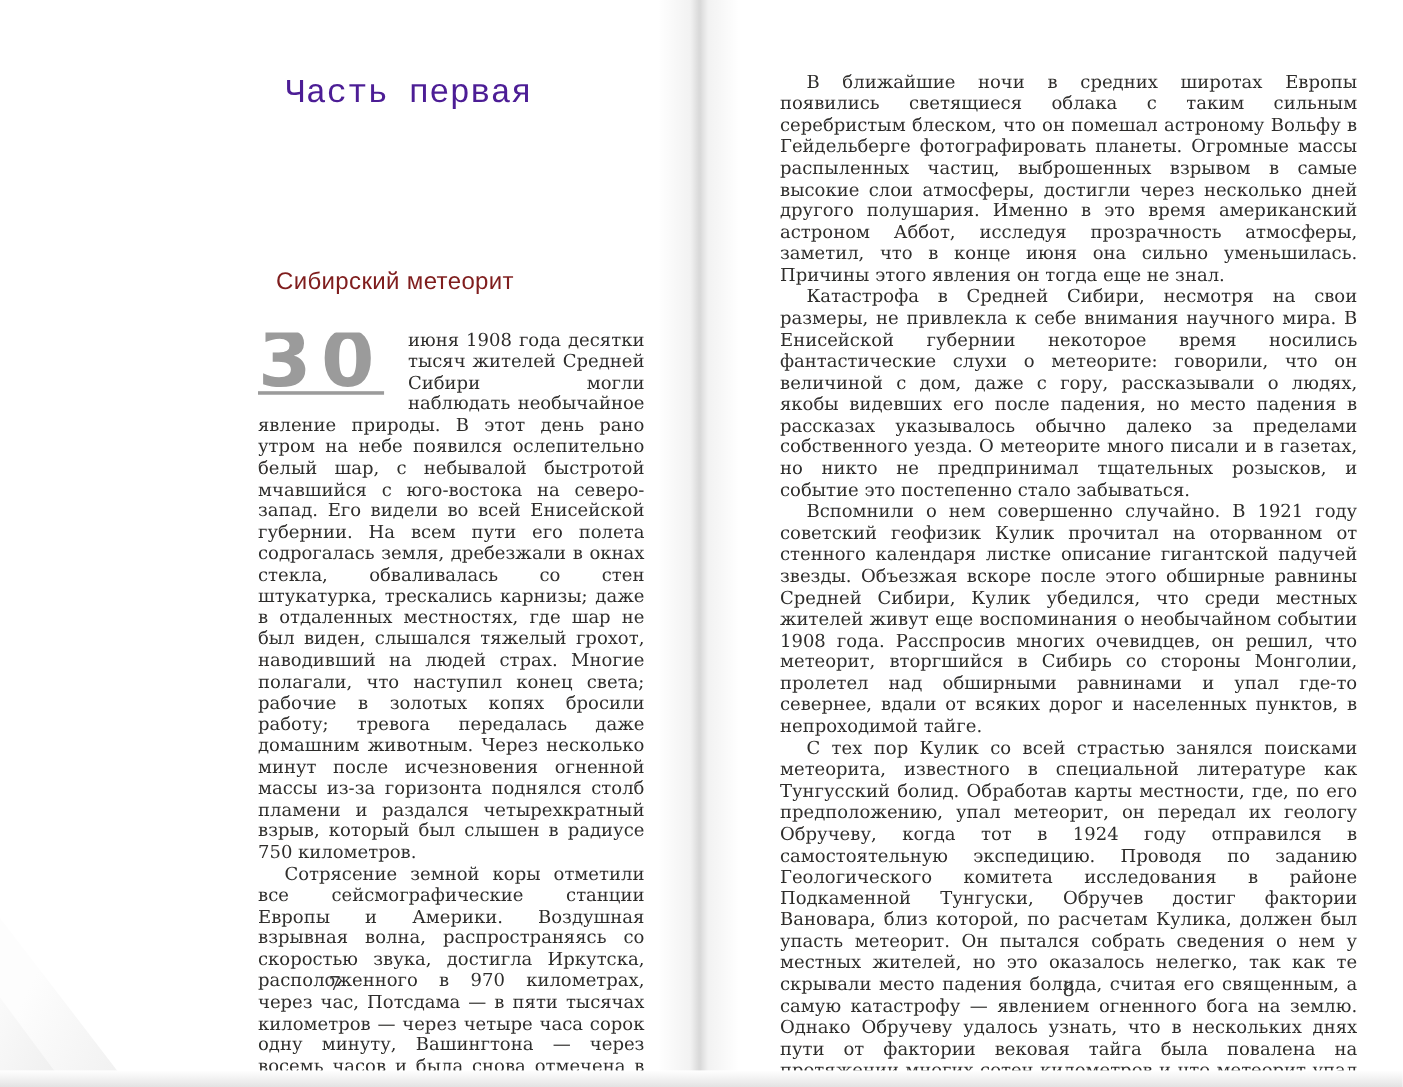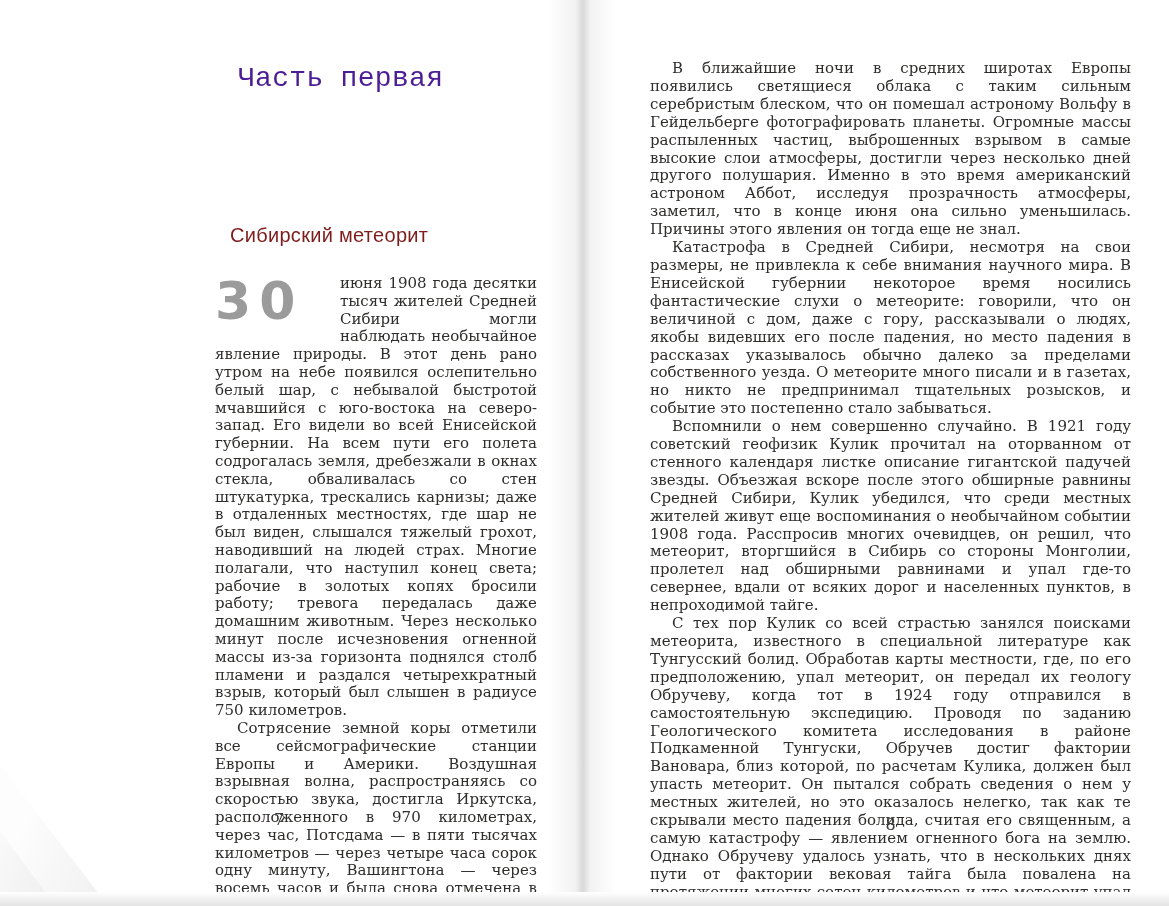--- a/index.html
+++ b/index.html
@@ -30,22 +30,22 @@
   .body-left{
     position:absolute;left:215px;top:275px;width:322px;
     font-size:15px;line-height:17.8px;color:#2e2d2b;
     text-align:justify;
   }
   .body-left p{margin:0;padding:0;}
   .body-left p.indent{text-indent:22px;}
   .dropcap{
     float:left;width:117px;height:52px;margin:2px 8px 0 0;
     font-family:"DejaVu Sans", sans-serif;font-weight:bold;
-    font-size:52px;line-height:48px;letter-spacing:8px;
-    color:#9b9b9b;overflow:hidden;
+    font-size:64px;line-height:48px;letter-spacing:8px;
+    color:#9b9b9b;overflow:hidden;text-decoration:underline;
   }
 
   
   .body-right{
     position:absolute;left:67px;top:60px;width:481px;
     font-size:15px;line-height:17.9px;color:#2e2d2b;
     text-align:justify;
   }
   .body-right p{margin:0;padding:0;}
   .body-right p.indent{text-indent:22px;}

